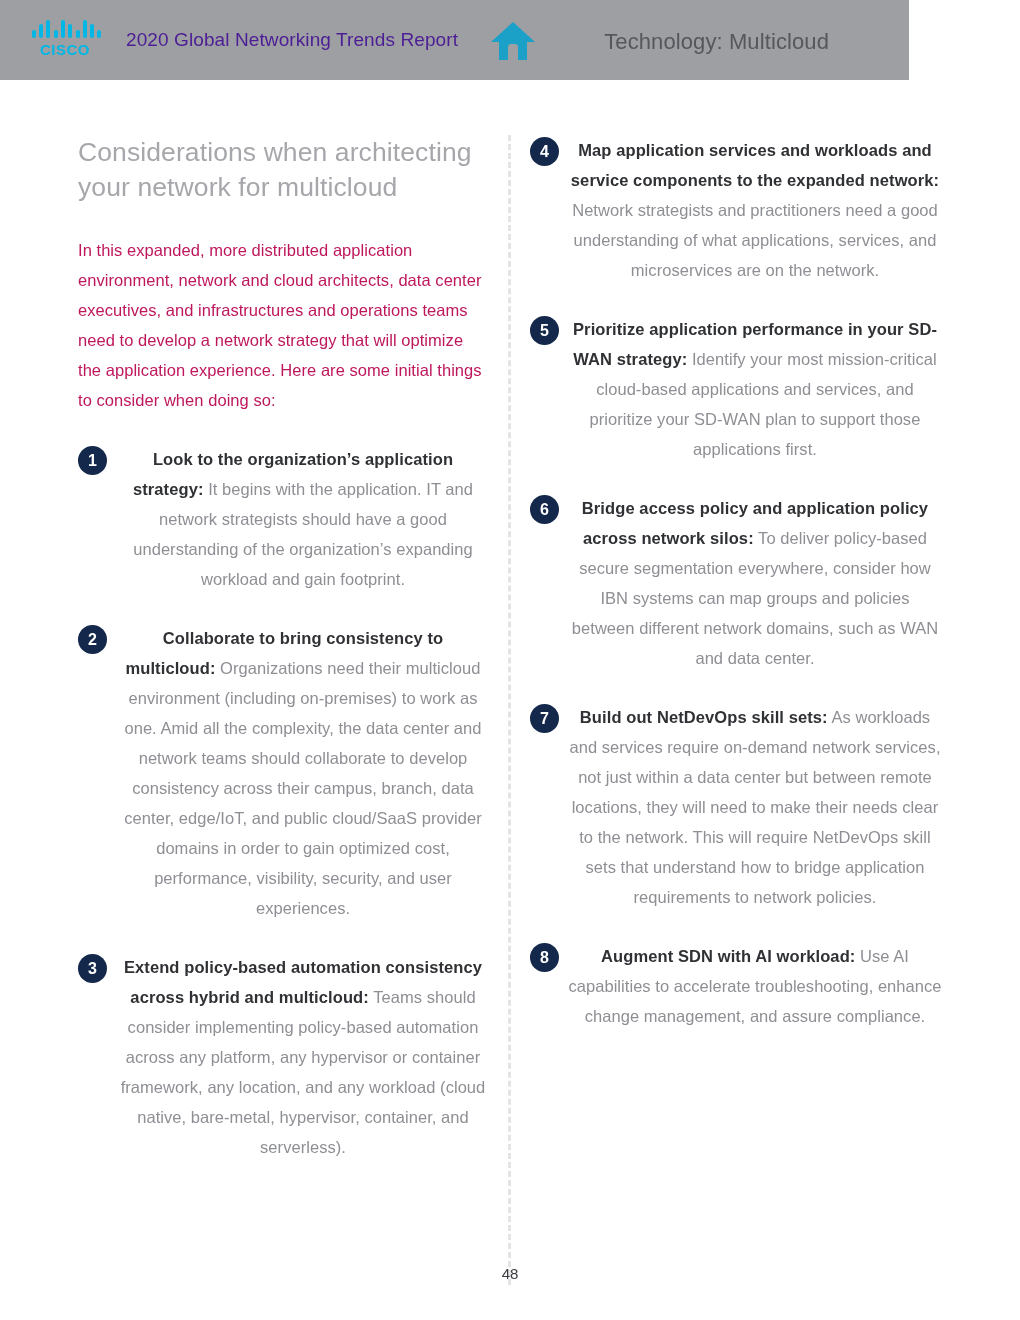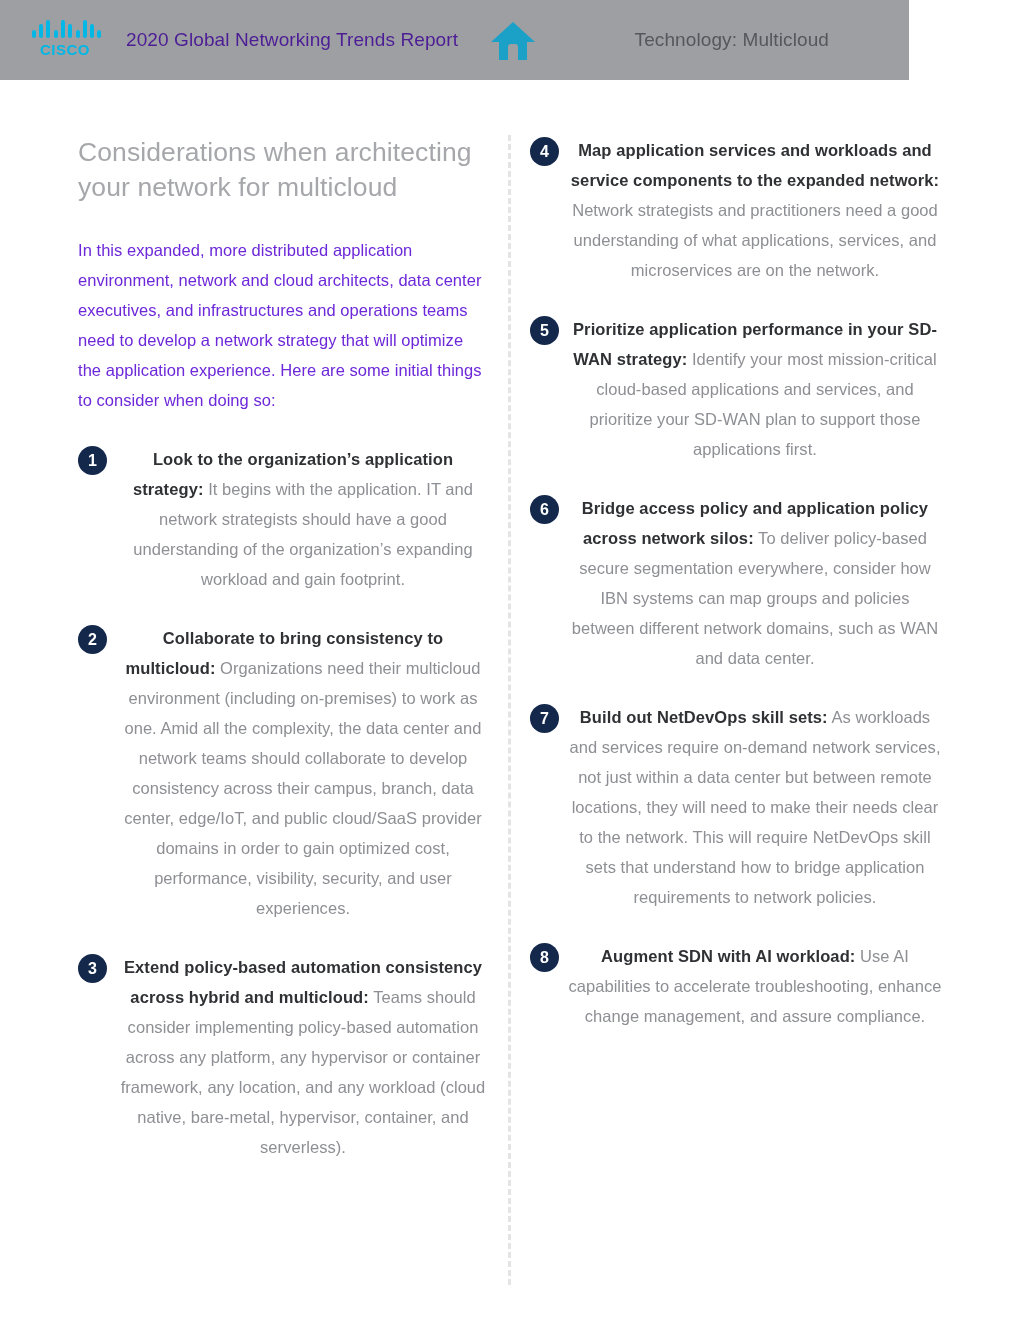--- a/index.html
+++ b/index.html
@@ -74,21 +74,21 @@
     left: 490px;
     top: 20px;
     width: 46px;
     height: 42px;
   }
 
   .header-section {
     position: absolute;
     right: 80px;
     top: 29px;
-    font-size: 19px;
+    font-size: 22px;
     color: #56575c;
     font-weight: 400;
     letter-spacing: 0.1px;
   }
 
   
   .page {
     position: absolute;
     top: 80px; left: 0;
     width: 1020px;
@@ -118,21 +118,21 @@
     line-height: 35px;
     color: #a6a7ab;
     font-weight: 400;
     letter-spacing: 0.1px;
     margin-bottom: 30px;
   }
 
   .intro {
     font-size: 16.5px;
     line-height: 30px;
-    color: #6d28d9;
+    color: #be185d;
     font-weight: 400;
     letter-spacing: 0.05px;
   }
 
   
   .item {
     position: relative;
     padding-left: 38px;
     margin-top: 29px;
   }
@@ -276,14 +276,15 @@
 
     <div class="item">
       <span class="badge">8</span>
       <div class="item-text">
         <span class="lead">Augment SDN with AI workload:</span><span> Use AI capabilities to accelerate troubleshooting, enhance change management, and assure compliance.</span>
       </div>
     </div>
 
   </div>
 
+  <div class="page-number">48</div>
 
 </div>
 
 </body></html>

